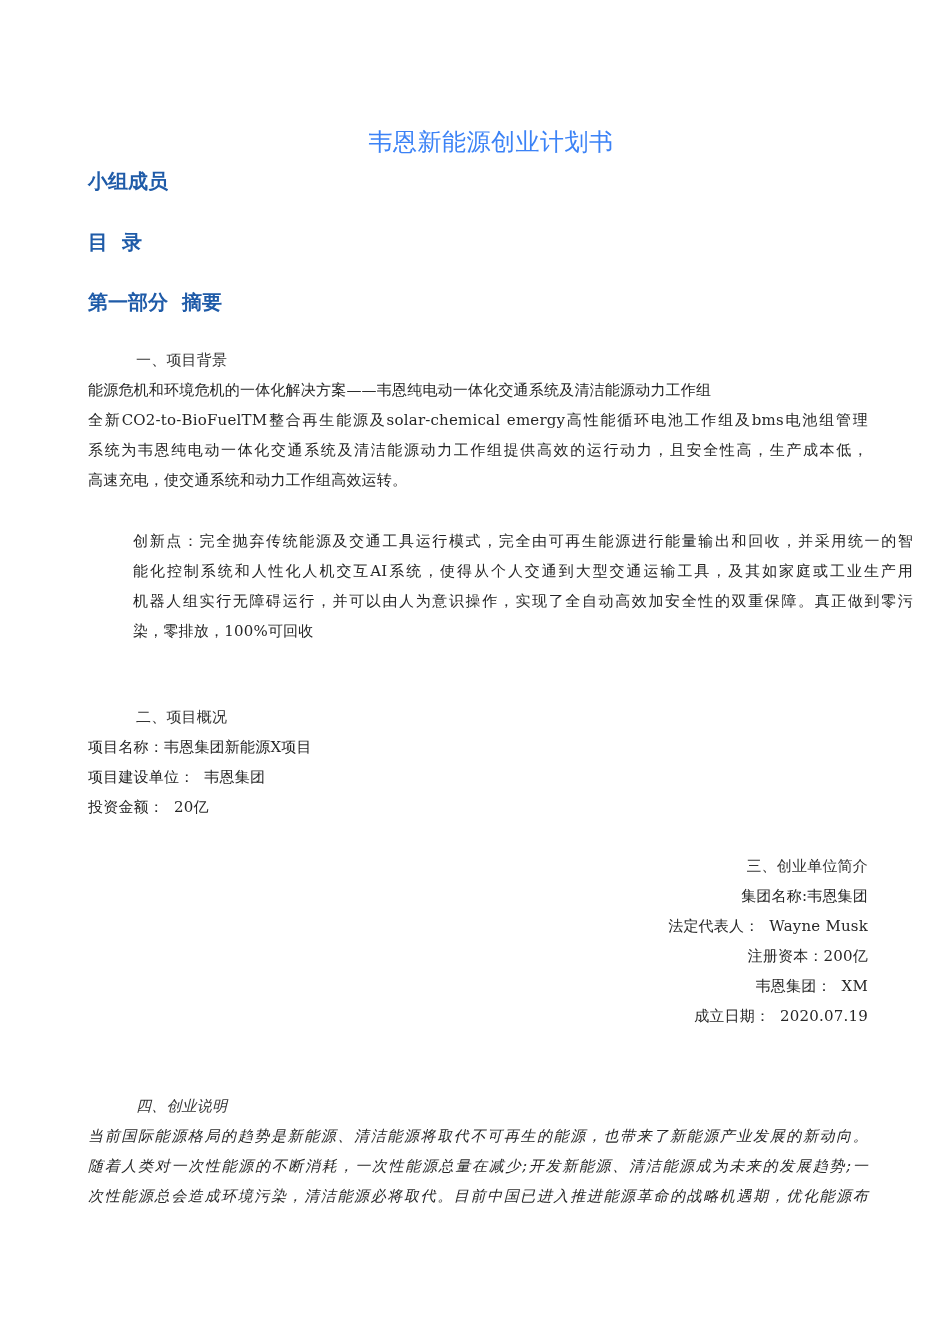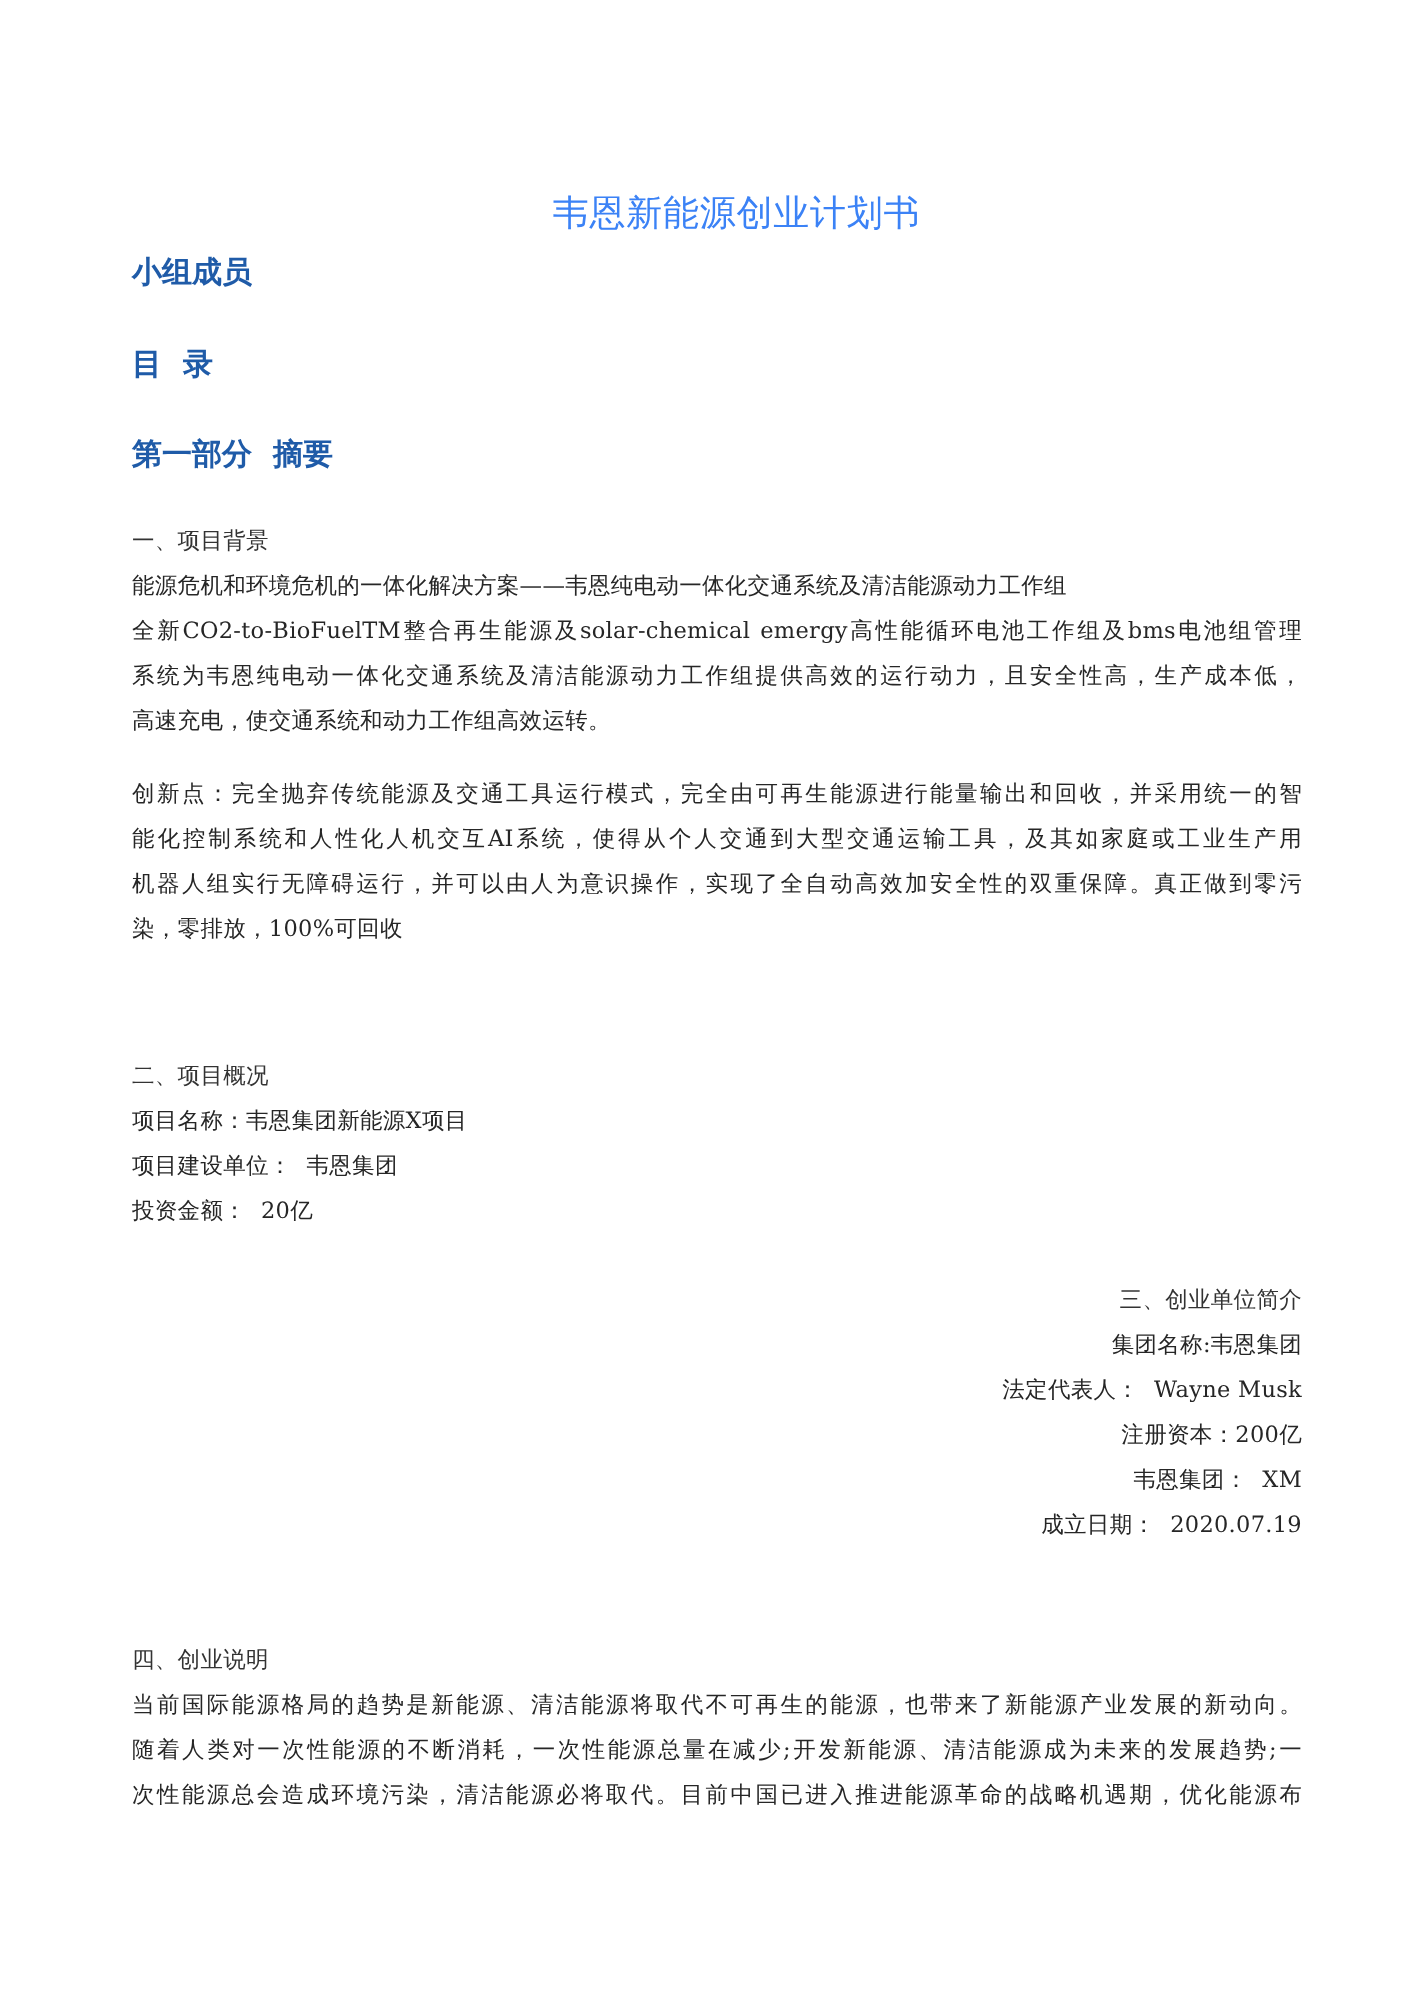--- a/index.html
+++ b/index.html
@@ -59,20 +59,21 @@
       color: #262626;
       letter-spacing: 0.2px;
     }
     .line.justify {
       text-align: justify;
       text-align-last: justify;
       white-space: normal;
     }
     .section-label {
       color: #333333;
+      margin-left: 48px;
     }
   </style>
 </head>
 <body>
 
 <div class="page">
 
   <div class="doc-title">韦恩新能源创业计划书</div>
 
   <div class="heading" style="top:166px;">小组成员</div>
@@ -80,21 +81,21 @@
   <div class="heading" style="top:287px;">第一部分  摘要</div>
 
   <div class="block" style="top:345px;">
     <span class="line section-label">一、项目背景</span>
     <span class="line">能源危机和环境危机的一体化解决方案——韦恩纯电动一体化交通系统及清洁能源动力工作组</span>
     <span class="line justify">全新CO2-to-BioFuelTM整合再生能源及solar-chemical emergy高性能循环电池工作组及bms电池组管理</span>
     <span class="line justify">系统为韦恩纯电动一体化交通系统及清洁能源动力工作组提供高效的运行动力，且安全性高，生产成本低，</span>
     <span class="line">高速充电，使交通系统和动力工作组高效运转。</span>
   </div>
 
-  <div class="block" style="top:514px;">
+  <div class="block" style="top:526px;margin-left:45px;">
     <span class="line justify">创新点：完全抛弃传统能源及交通工具运行模式，完全由可再生能源进行能量输出和回收，并采用统一的智</span>
     <span class="line justify">能化控制系统和人性化人机交互AI系统，使得从个人交通到大型交通运输工具，及其如家庭或工业生产用</span>
     <span class="line justify">机器人组实行无障碍运行，并可以由人为意识操作，实现了全自动高效加安全性的双重保障。真正做到零污</span>
     <span class="line">染，零排放，100%可回收</span>
   </div>
 
   <div class="block" style="top:702px;">
     <span class="line section-label">二、项目概况</span>
     <span class="line"><span>项目名称：</span><span>韦恩集团新能源X项目</span></span>
     <span class="line"><span>项目建设单位：</span><span>  韦恩集团</span></span>
@@ -103,20 +104,20 @@
 
   <div class="block" style="top:851px;text-align:right;">
     <span class="line section-label">三、创业单位简介</span>
     <span class="line"><span>集团名称:</span><span>韦恩集团</span></span>
     <span class="line"><span>法定代表人：</span><span>  Wayne Musk</span></span>
     <span class="line"><span>注册资本：</span><span>200亿</span></span>
     <span class="line"><span>韦恩集团：</span><span>  XM</span></span>
     <span class="line"><span>成立日期：</span><span>  2020.07.19</span></span>
   </div>
 
-  <div class="block" style="top:1091px;">
+  <div class="block" style="top:1091px;font-style:italic;">
     <span class="line section-label">四、创业说明</span>
     <span class="line justify">当前国际能源格局的趋势是新能源、清洁能源将取代不可再生的能源，也带来了新能源产业发展的新动向。</span>
     <span class="line justify">随着人类对一次性能源的不断消耗，一次性能源总量在减少;开发新能源、清洁能源成为未来的发展趋势;一</span>
     <span class="line justify">次性能源总会造成环境污染，清洁能源必将取代。目前中国已进入推进能源革命的战略机遇期，优化能源布</span>
   </div>
 
 </div>
 
 </body></html>

